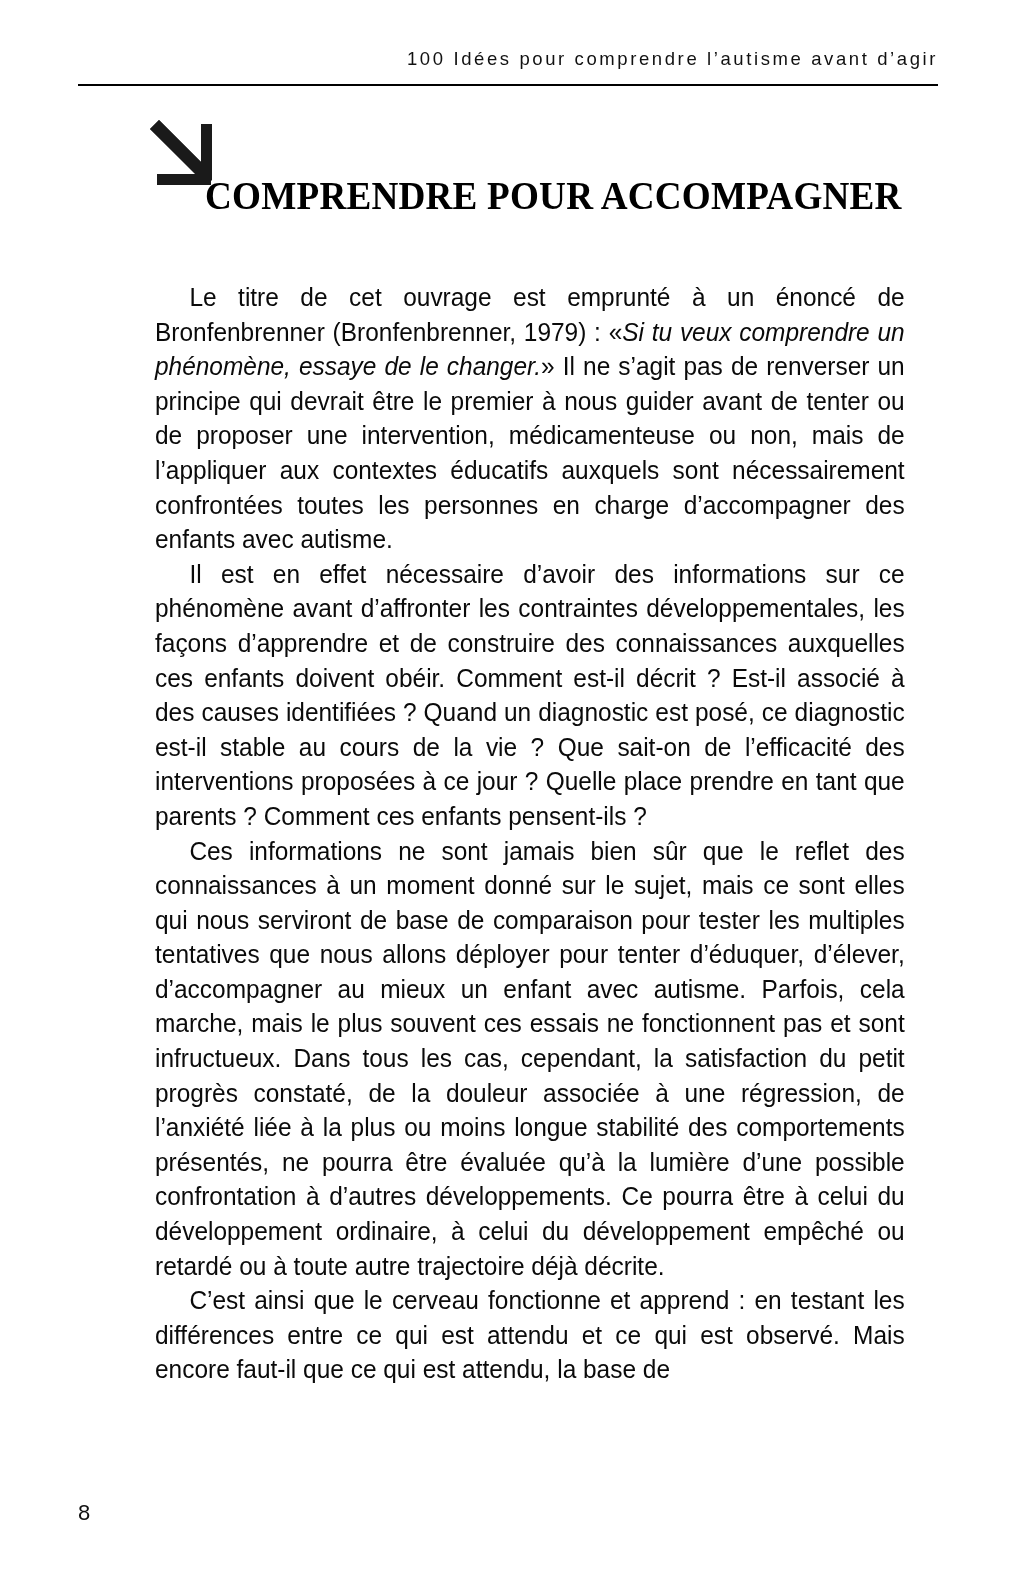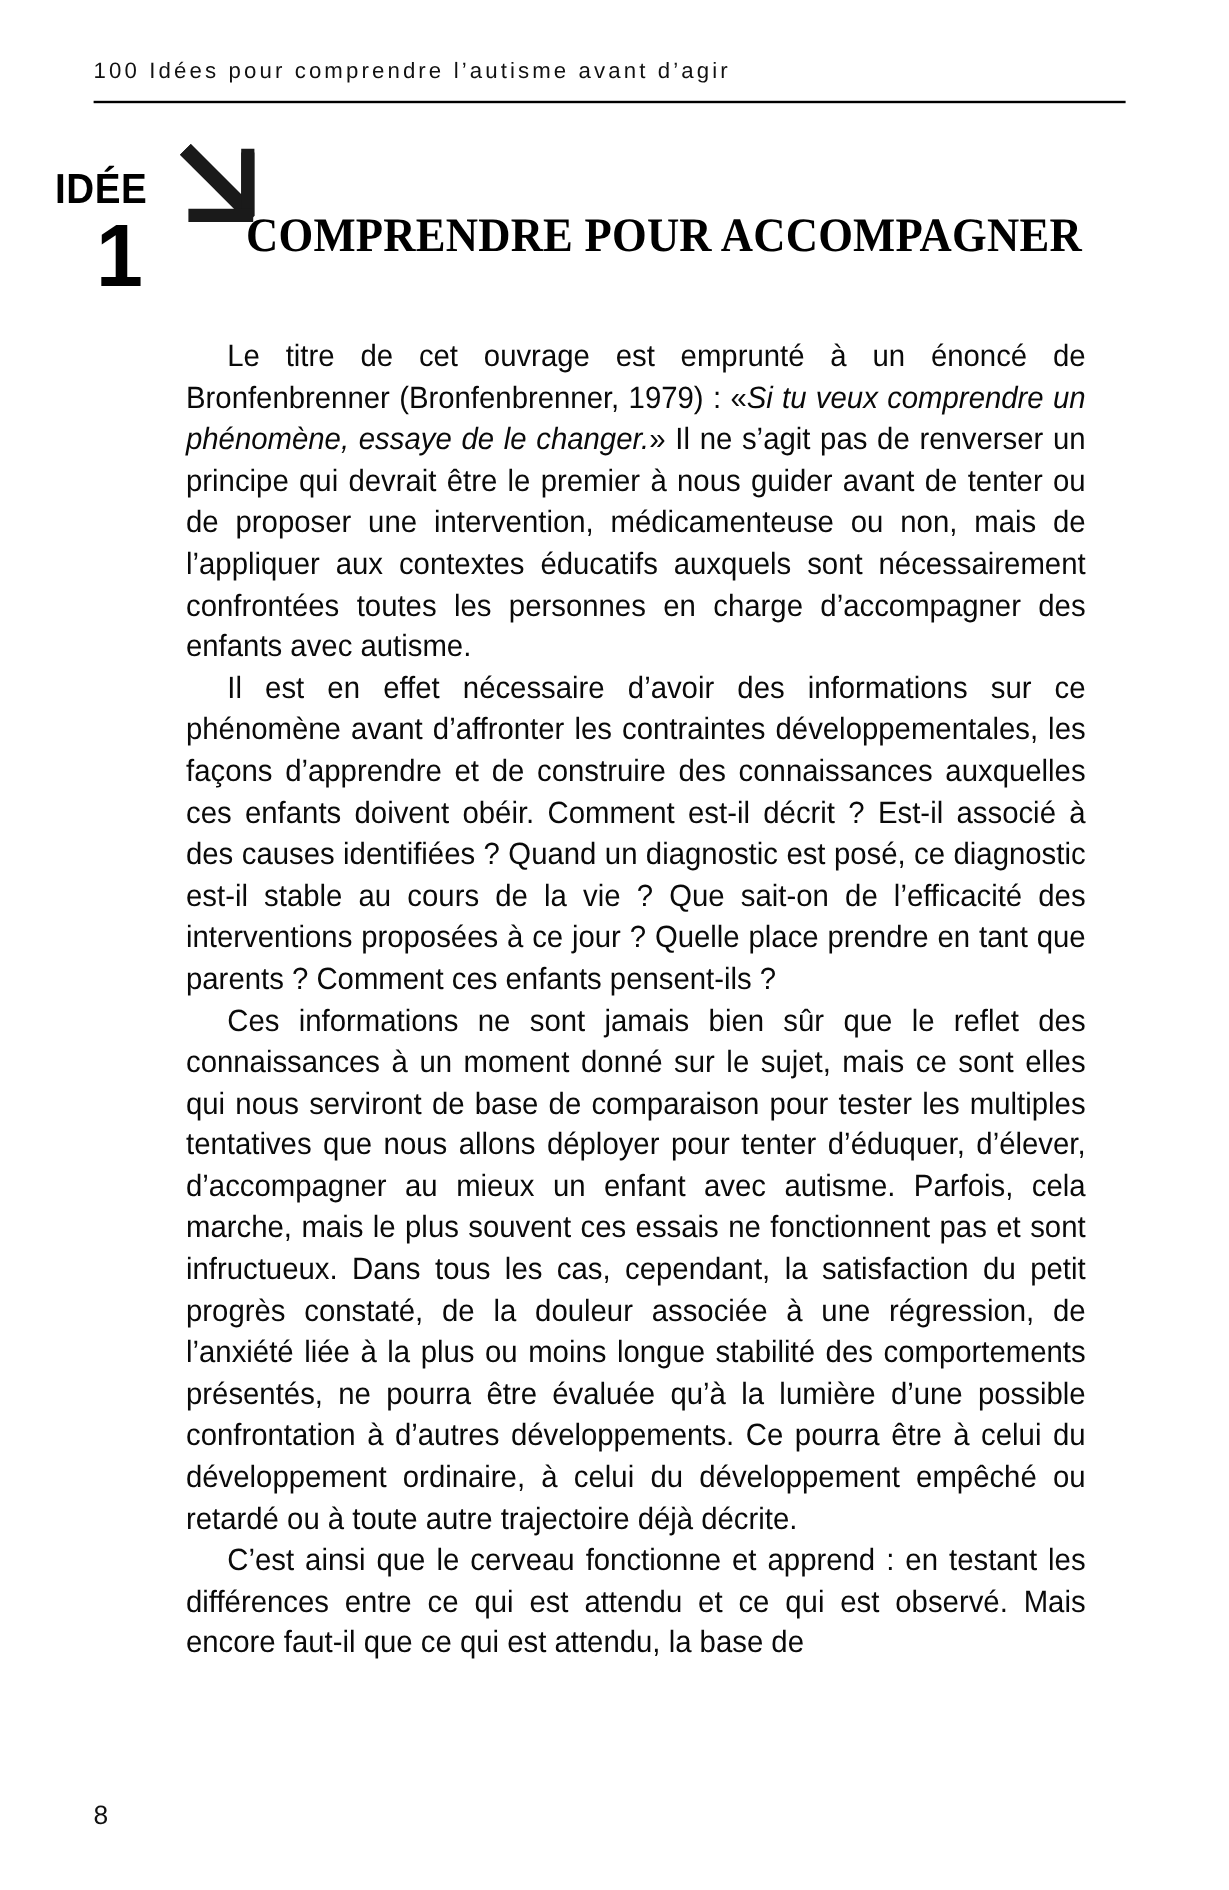--- a/index.html
+++ b/index.html
@@ -23,21 +23,21 @@
     inset: 0;
     background: #ffffff;
   }
 
   
   .running-head {
     position: absolute;
     top: 48px;
     left: 78px;
     width: 860px;
-    text-align: left;
+    text-align: right;
     font-size: 18.5px;
     letter-spacing: 2.6px;
     color: #111111;
     font-family: "Liberation Sans", "DejaVu Sans", sans-serif;
     white-space: nowrap;
   }
 
   .head-rule {
     position: absolute;
     top: 84px;
@@ -135,24 +135,20 @@
 </style>
 </head>
 <body>
 
 <div class="page">
 
   <div class="running-head">100 Idées pour comprendre l’autisme avant d’agir</div>
 
   <div class="head-rule"></div>
 
-  <div class="idea-block">
-    <div class="idea-word">IDÉE</div>
-    <div class="idea-number">1</div>
-  </div>
 
   <svg class="idea-arrow" viewBox="0 0 70 72">
     <polygon points="5,11 14,2 56,44 56,9 67,9 67,62 62,67 57,62 57,62" fill="#1a1a1a"></polygon>
     <polygon points="5,11 14,2 62,50 53,59" fill="#1a1a1a"></polygon>
     <polygon points="56,6 67,6 67,62 56,62" fill="#1a1a1a"></polygon>
     <polygon points="12,56 12,67 66,67 66,56" fill="#1a1a1a"></polygon>
   </svg>
 
   <div class="chapter-title">COMPRENDRE POUR ACCOMPAGNER</div>
 

